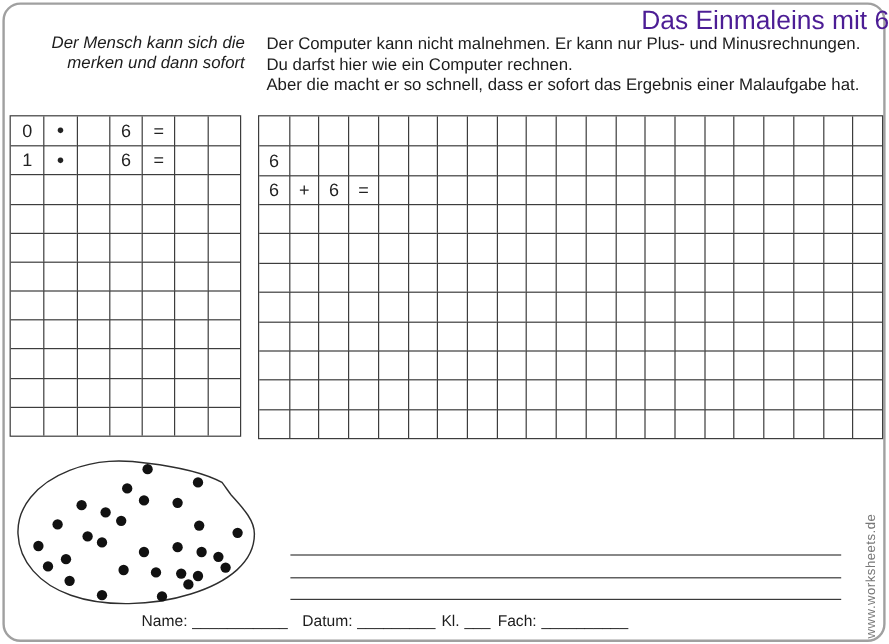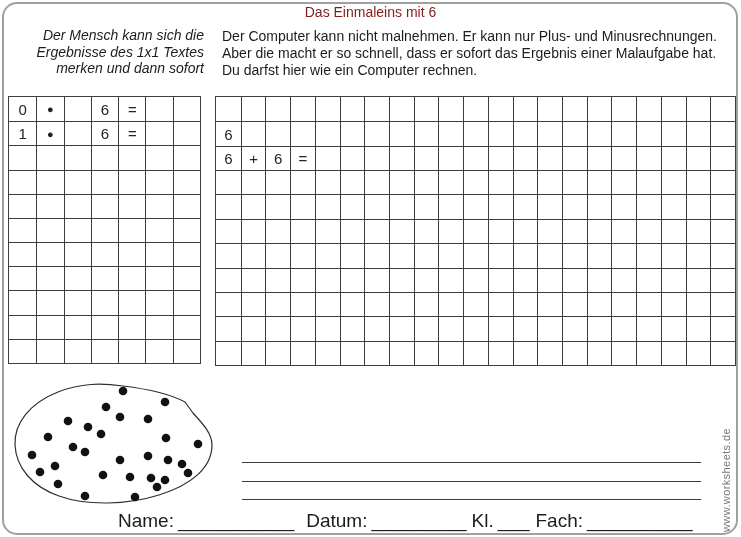--- a/index.html
+++ b/index.html
@@ -5,22 +5,22 @@
   html,body { margin:0; padding:0; background:#e8e8e8; }
   .page {
     position:relative; width:741px; height:537px; background:#ffffff;
     font-family:"Liberation Sans", sans-serif; color:#1c1c1c; overflow:hidden;
   }
   .frame {
     position:absolute; left:2px; top:2px; right:3px; bottom:2px;
     border:2px solid #a0a0a0; border-radius:15px; pointer-events:none;
   }
   .title {
-    position:absolute; left:0; right:0; top:4px; text-align:center;
-    font-size:14px; color:#7f1d1d;
+    position:absolute; left:0; right:0; top:4px; text-align:right;
+    font-size:22px; color:#4c1d95;
   }
   .intro-left {
     position:absolute; left:6px; top:27px; width:198px; text-align:right;
     font-style:italic; font-size:14px; line-height:16.5px;
   }
   .intro-right {
     position:absolute; left:222px; top:28px; width:512px;
     font-size:14px; line-height:17px;
   }
   .grid { position:absolute; border:1px solid #3d3d3d; display:grid; }
@@ -36,21 +36,21 @@
   .task-text {
     position:absolute; left:222px; top:373px; width:512px;
     font-style:italic; font-size:15px; line-height:18.5px;
   }
   .blob-svg { position:absolute; left:8px; top:370px; }
   .answer-line {
     position:absolute; left:242px; width:459px; height:0;
     border-bottom:1.3px solid #3a3a3a;
   }
   .footer {
-    position:absolute; left:118px; top:510px; font-size:19px; white-space:nowrap;
+    position:absolute; left:118px; top:510px; font-size:13px; white-space:nowrap;
   }
   .blank { letter-spacing:0; }
   .sp-a { margin-right:12px; } .sp-b { margin-right:5px; } .sp-c { margin-right:6px; }
   .lbl { margin-right:4px; }
   .watermark {
     position:absolute; left:672px; top:473px; width:110px; height:14px;
     transform:rotate(-90deg); text-align:center;
     font-size:11px; color:#777777; letter-spacing:0.4px;
   }
 </style>
@@ -58,28 +58,27 @@
 <body>
 
 <div class="page">
 
   <div class="frame"></div>
 
   <div class="title">Das Einmaleins mit 6</div>
 
   <div class="intro-left">
     <div>Der Mensch kann sich die</div>
-    <div>Ergebnisse des 1x1 Textes</div>
     <div>merken und dann sofort</div>
   </div>
 
   <div class="intro-right">
     <div>Der Computer kann nicht malnehmen. Er kann nur Plus- und Minusrechnungen.</div>
+    <div>Du darfst hier wie ein Computer rechnen.</div>
     <div>Aber die macht er so schnell, dass er sofort das Ergebnis einer Malaufgabe hat.</div>
-    <div>Du darfst hier wie ein Computer rechnen.</div>
   </div>
 
   <div class="grid grid-left" id="grid-left" style="grid-template-columns: repeat(7, 1fr); grid-template-rows: repeat(11, 1fr);">
       <div class="cell">0</div>
       <div class="cell bl dot">●</div>
       <div class="cell bl"></div>
       <div class="cell bl">6</div>
       <div class="cell bl">=</div>
       <div class="cell bl"></div>
       <div class="cell bl"></div>

